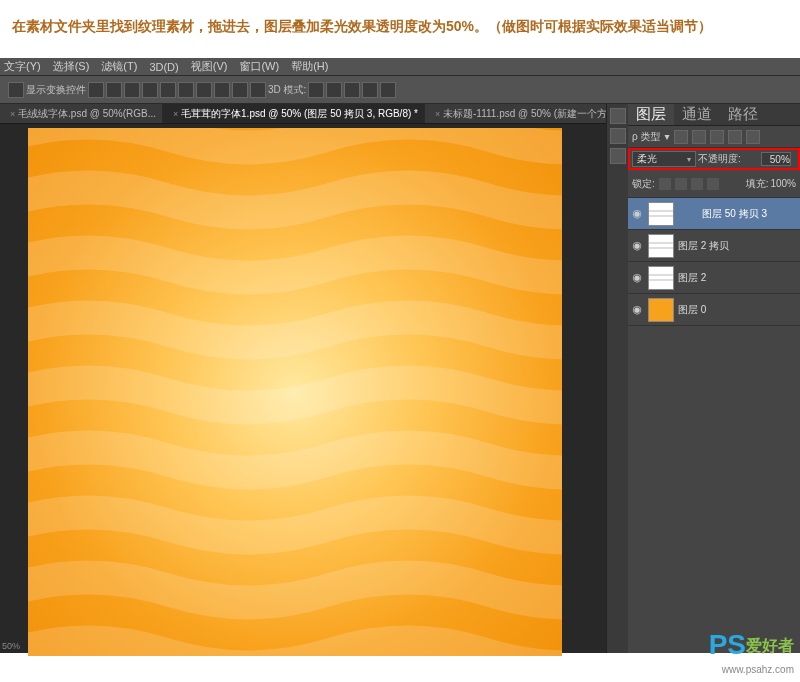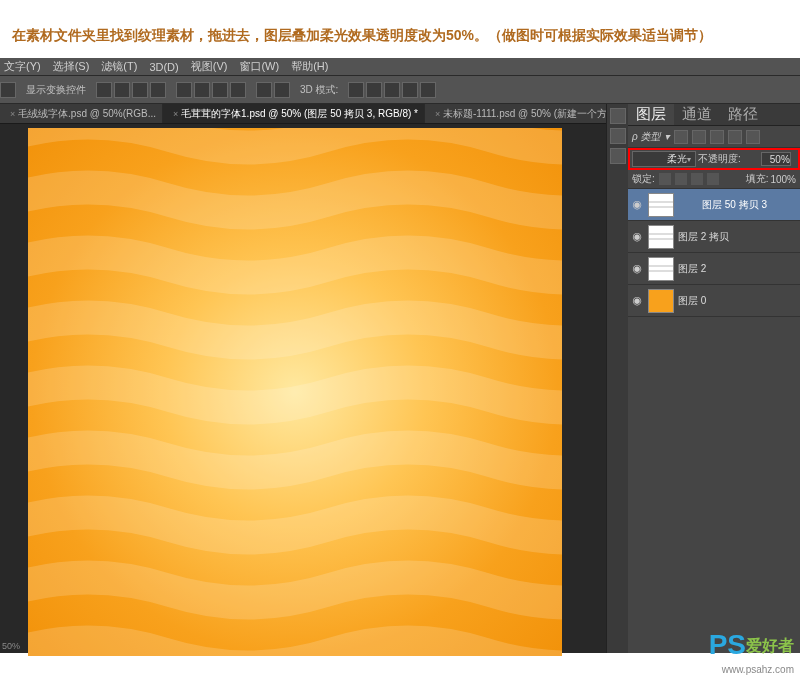--- a/index.html
+++ b/index.html
@@ -1,25 +1,25 @@
 <!DOCTYPE html>
 <html><head>
 <meta charset="utf-8">
 <style>
   * { margin: 0; padding: 0; box-sizing: border-box; }
   body { width: 800px; height: 682px; background: #ffffff; font-family: "Microsoft YaHei", sans-serif; position: relative; overflow: hidden; }
 
-  .instruction { padding: 24px 12px 6px 12px; color: #b06a1f; font-size: 14px; font-weight: bold; line-height: 1.6; }
+  .instruction { padding: 15px 12px 6px 12px; color: #b06a1f; font-size: 14px; font-weight: bold; line-height: 1.6; }
 
   .app { position: absolute; left: 0; top: 58px; width: 800px; height: 595px; background: #3b82f6; color: #d0d0d0; font-size: 11px; }
 
   .menubar { height: 18px; background: #535353; display: flex; align-items: center; padding-left: 4px; gap: 12px; border-bottom: 1px solid #2a2a2a; }
   .menubar span { color: #d0d0d0; }
 
-  .options { height: 28px; background: #535353; display: flex; align-items: center; padding-left: 0; border-bottom: 1px solid #2a2a2a; gap: 10px; }
+  .options { height: 28px; background: #535353; display: flex; align-items: center; padding-left: 8px; border-bottom: 1px solid #2a2a2a; gap: 2px; }
   .opt-icon { width: 16px; height: 16px; background: #3a3a3a; border: 1px solid #666; }
   .opt-group { display: flex; gap: 2px; }
   .opt-label { color: #c0c0c0; font-size: 10px; }
 
   .main { position: absolute; top: 46px; left: 0; right: 173px; bottom: 0; background: #282828; }
   .tabbar { height: 20px; background: #3a3a3a; display: flex; align-items: center; font-size: 10px; color: #bbb; border-bottom: 1px solid #1a1a1a; }
   .tab { padding: 0 6px; height: 100%; display: flex; align-items: center; border-right: 1px solid #2a2a2a; white-space: nowrap; }
   .tab.active { background: #282828; color: #fff; }
   .tab .x { margin-left: 4px; color: #888; font-size: 9px; }
 
@@ -30,30 +30,30 @@
 
   .right { position: absolute; top: 46px; right: 0; width: 173px; bottom: 0; background: #454545; border-left: 1px solid #222; }
   .strip { position: absolute; left: -22px; top: 0; width: 22px; bottom: 0; background: #3a3a3a; border-left: 1px solid #222; }
   .strip-icon { width: 16px; height: 16px; margin: 4px auto; background: #555; border: 1px solid #666; display: block; }
 
   .panel-tabs { height: 22px; background: #3a3a3a; display: flex; align-items: center; font-size: 15px; border-bottom: 1px solid #222; }
   .ptab { padding: 0 8px; height: 100%; display: flex; align-items: center; color: #aaa; }
   .ptab.active { background: #454545; color: #eee; }
 
   .filter-row { height: 22px; display: flex; align-items: center; padding: 0 4px; gap: 4px; border-bottom: 1px solid #333; }
-  .filter-row .p { font-size: 10px; color: #ccc; font-style: italic; }
+  .filter-row .p { font-size: 10px; color: #ccc; }
   .filter-row .ic { width: 14px; height: 14px; background: #555; border: 1px solid #666; }
 
   .blend-row { height: 22px; display: flex; align-items: center; padding: 0 2px; border: 2px solid #ff0000; gap: 2px; position: relative; }
-  .blend-dd { flex: 0 0 64px; height: 16px; background: #3a3a3a; border: 1px solid #666; color: #ddd; font-size: 10px; display: flex; align-items: center; padding: 0 4px; justify-content: flex-end; }
+  .blend-dd { flex: 0 0 64px; height: 16px; background: #3a3a3a; border: 1px solid #666; color: #ddd; font-size: 10px; display: flex; align-items: center; padding: 0 4px; justify-content: space-between; }
   .blend-dd .arr { font-size: 8px; color: #aaa; }
   .opac { display: flex; align-items: center; gap: 20px; font-size: 10px; color: #ccc; }
   .opac input { width: 30px; height: 14px; background: #3a3a3a; border: 1px solid #666; color: #ddd; font-size: 10px; text-align: right; }
 
-  .lock-row { height: 19px; display: flex; align-items: center; padding: 0 4px; gap: 4px; font-size: 10px; color: #ccc; border-bottom: 1px solid #333; }
+  .lock-row { height: 28px; display: flex; align-items: center; padding: 0 4px; gap: 4px; font-size: 10px; color: #ccc; border-bottom: 1px solid #333; }
   .lock-row .ic { width: 12px; height: 12px; background: #555; }
   .lock-row .fill { margin-left: auto; display: flex; align-items: center; gap: 2px; }
 
   .layers { }
   .layer { height: 32px; display: flex; align-items: center; border-bottom: 1px solid #333; padding: 0 2px; gap: 4px; }
   .layer.sel { background: #5b7aa3; }
   .eye { width: 14px; height: 14px; display: flex; align-items: center; justify-content: center; color: #ccc; }
   .thumb { width: 26px; height: 24px; background: #fff; border: 1px solid #888; display: flex; align-items: center; justify-content: center; font-size: 8px; }
   .thumb.wavy { background: linear-gradient(#fff 30%, #ddd 30% 40%, #fff 40% 55%, #ddd 55% 65%, #fff 65%); }
   .thumb.solid { background: #f8a11c; }

